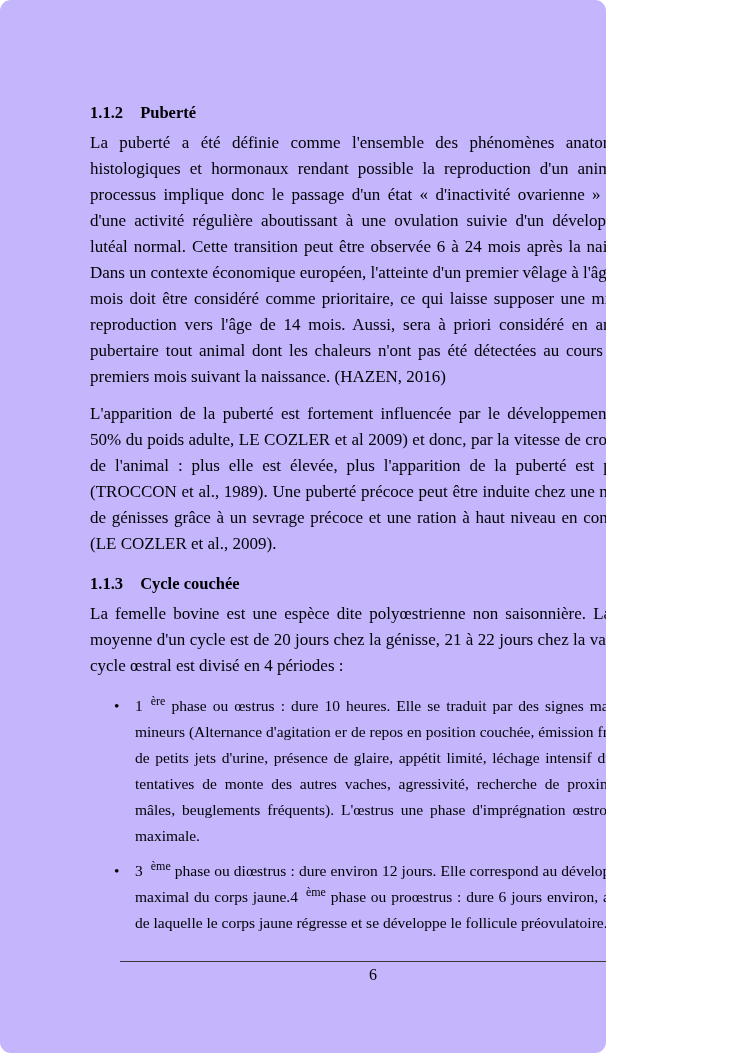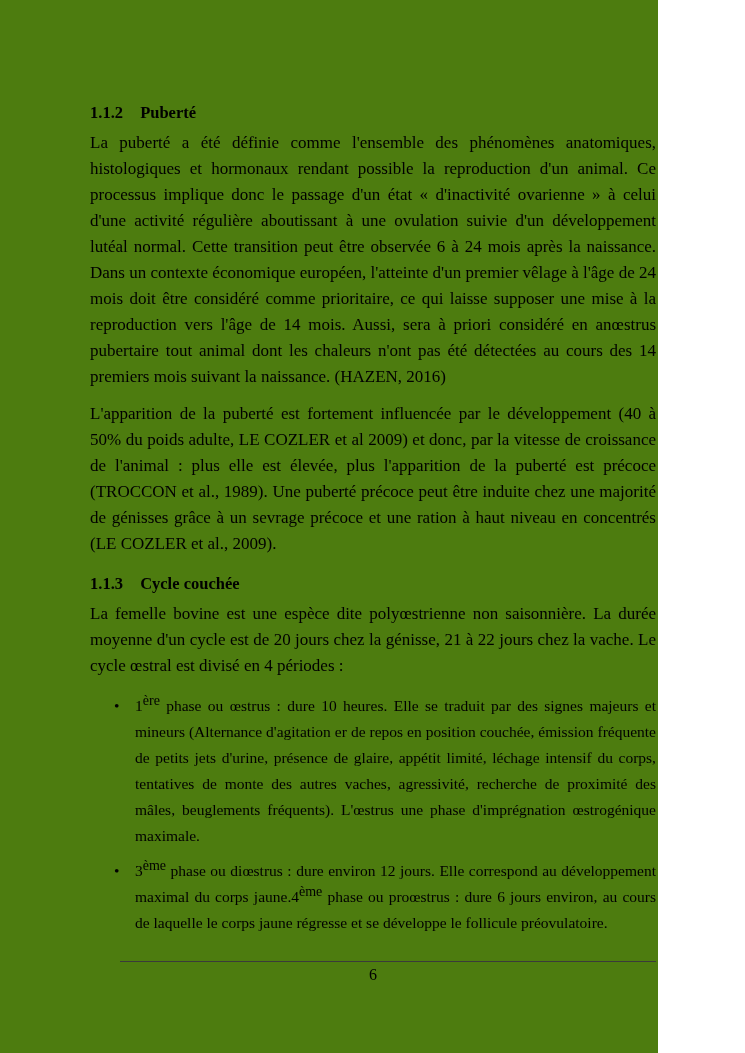--- a/index.html
+++ b/index.html
@@ -4,24 +4,25 @@
 <style>
   * { margin: 0; padding: 0; box-sizing: border-box; }
   html, body { background: #ffffff; }
   body {
     font-family: "Liberation Serif", "DejaVu Serif", serif;
     color: #000000;
     -webkit-font-smoothing: antialiased;
   }
   .page {
     position: relative;
-    width: 658px;
+    width: 606px;
     height: 1053px;
-    background: #4d7c0f;
+    background: #c4b5fd;
     overflow: hidden;
+    border-radius: 11px;
   }
   .content {
     position: absolute;
     top: 103px;
     left: 90px;
     width: 566px;
   }
   .heading {
     font-size: 16.5px;
     font-weight: bold;
@@ -50,23 +51,24 @@
     text-align: justify;
     margin-bottom: 9px;
   }
   .bullet::before {
     content: "\2022";
     position: absolute;
     left: -21px;
     top: 0;
   }
   .bullet sup {
-    font-size: 14px;
+    font-size: 12px;
     line-height: 0;
     vertical-align: super;
+    margin-left: 8px;
   }
   .footer {
     position: absolute;
     left: 90px;
     width: 566px;
     top: 961px;
   }
   .footer-rule {
     margin-left: 30px;
     width: 536px;

